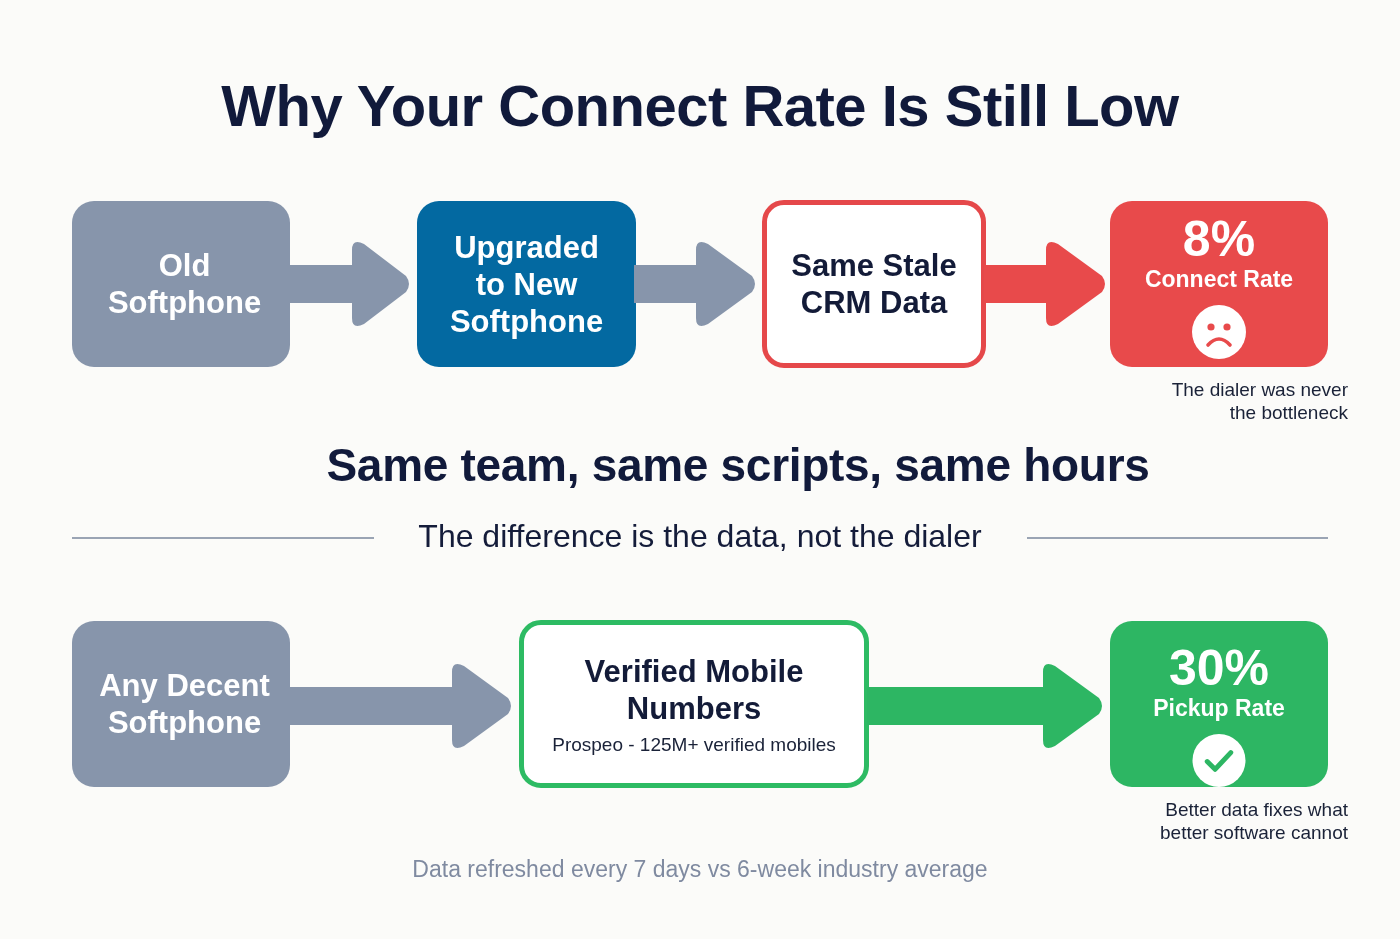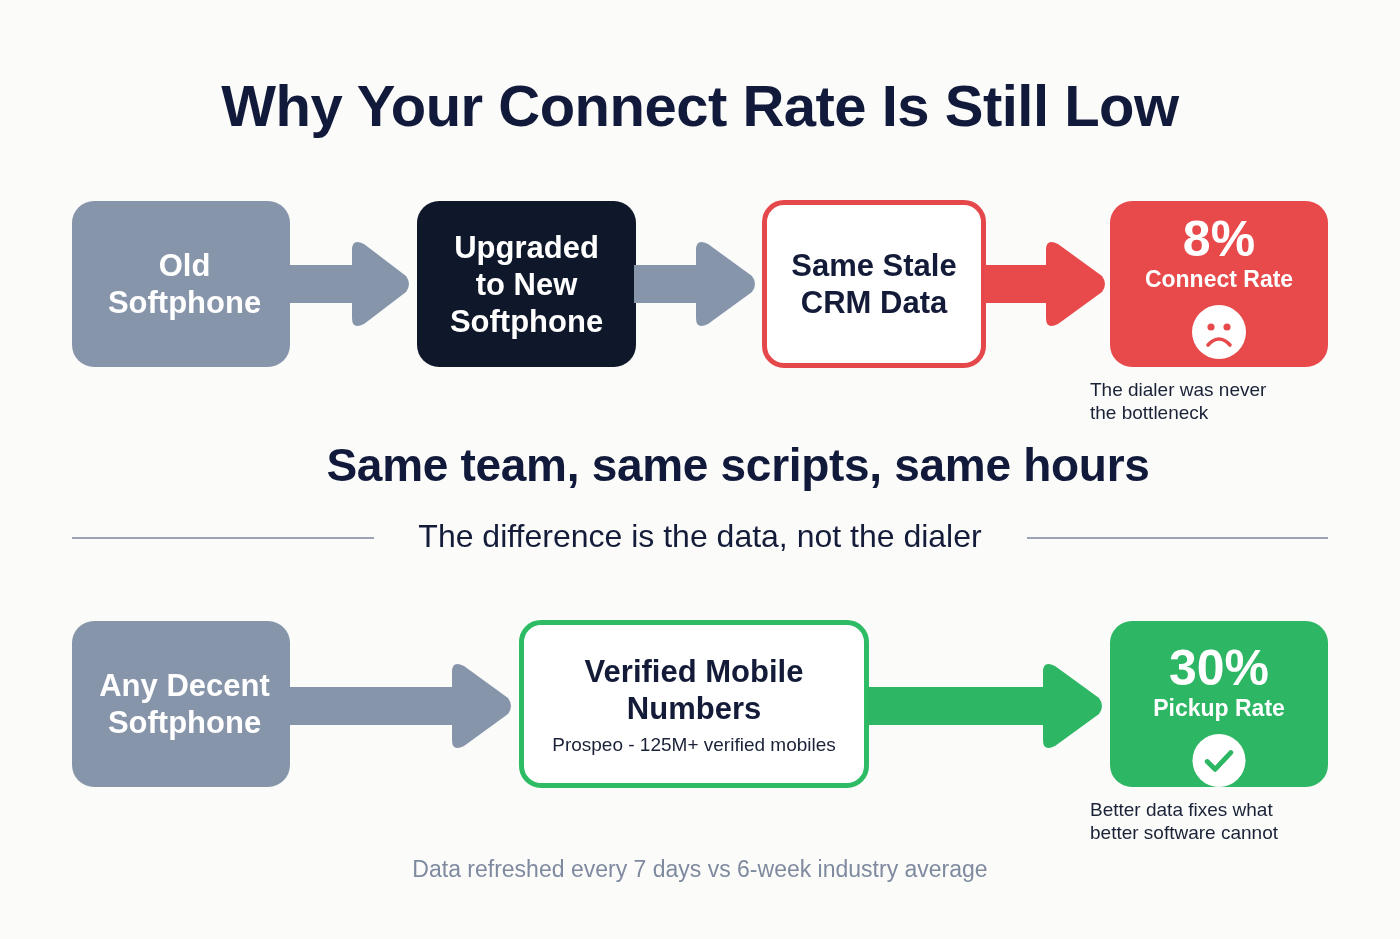--- a/index.html
+++ b/index.html
@@ -21,33 +21,33 @@
   .box {
     position: absolute;
     border-radius: 22px;
     display: flex; flex-direction: column;
     align-items: center; justify-content: center;
     text-align: center;
     box-sizing: border-box;
     font-weight: 700;
   }
   .box.gray { background: #8795ab; color: #ffffff; font-size: 31px; line-height: 37px; padding-left: 7px; }
-  .box.blue { background: #0f172a; color: #ffffff; font-size: 31px; line-height: 37px; }
+  .box.blue { background: #0369a1; color: #ffffff; font-size: 31px; line-height: 37px; }
   .box.outline-red { background: #ffffff; border: 5px solid #e5484a; color: #131b38; font-size: 31px; line-height: 37px; }
   .box.outline-green { background: #ffffff; border: 5px solid #2dbb63; color: #131b38; font-size: 31px; line-height: 37px; }
   .box.red { background: #e84a4b; color: #ffffff; }
   .box.green { background: #2db663; color: #ffffff; }
   .big-pct { font-size: 50px; line-height: 52px; font-weight: 700; }
   .rate-label { font-size: 23px; line-height: 28px; font-weight: 700; margin-top: 0px; }
   .status-icon { margin-top: 12px; width: 54px; height: 54px; }
   .sub-note {
     font-size: 19px; font-weight: 400; line-height: 23px; color: #1a2238; margin-top: 6px;
   }
   .caption {
-    position: absolute; text-align: left;
+    position: absolute; text-align: right;
     font-size: 19px; line-height: 23px; color: #1a2238;
   }
   .arrow { position: absolute; }
   .subhead {
     left: 0; top: 438px; width: 1400px; text-align: center;
     font-size: 46px; font-weight: 700; color: #111a3b; letter-spacing: -0.3px; padding-left: 38px;
   }
   .divider-line { position: absolute; top: 537px; height: 2px; background: #9aa4b4; }
   .divider-text {
     left: 0; top: 518px; width: 1400px; text-align: center;

